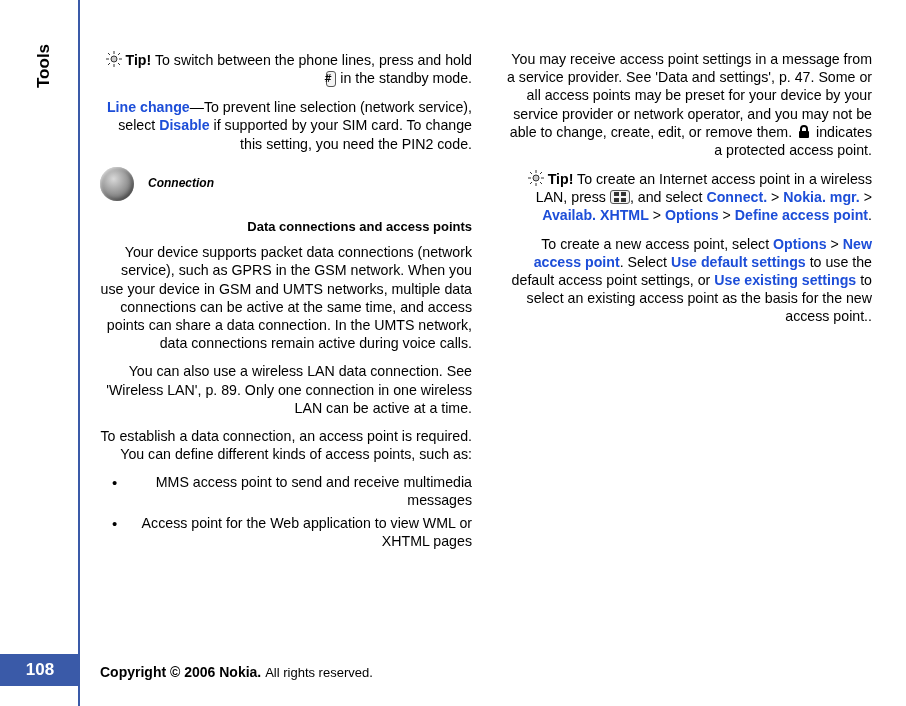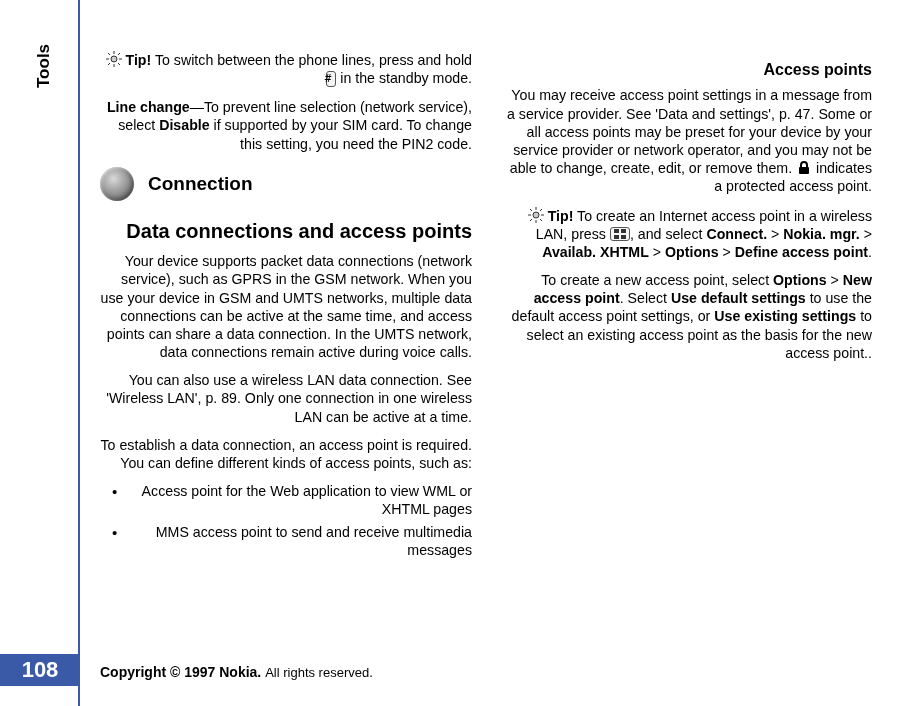--- a/index.html
+++ b/index.html
@@ -19,21 +19,21 @@
     width: 80px; height: 706px;
     border-right: 2px solid #3a5aa8;
   }
   .side-bar .page-num {
     position: absolute;
     left: 0; bottom: 20px;
     width: 80px; height: 32px;
     background: #3a5aa8;
     color: #fff;
     font-weight: bold;
-    font-size: 22px;
+    font-size: 17px;
     display: flex;
     align-items: center;
     justify-content: center;
   }
   .side-bar .section-label {
     position: absolute;
     left: 34px; top: 88px;
     transform: rotate(-90deg);
     transform-origin: left top;
     font-weight: bold;
@@ -66,39 +66,40 @@
     display: inline-block;
     border: 1px solid #555;
     border-radius: 3px;
     font-family: monospace;
     font-size: 11px;
     padding: 0 4px;
     line-height: 14px;
     background: #f4f4f4;
     position: relative; top: -1px;
   }
-  .blue { color: #000000; font-weight: bold; }
+  .blue { color: #1d4ed8; font-weight: bold; }
   .h-connection {
     display: flex;
     align-items: center;
     gap: 14px;
     margin: 14px 0 18px 0;
   }
   .h-connection .globe {
     width: 34px; height: 34px;
     border-radius: 50%;
     background: radial-gradient(circle at 40% 35%, #d9d9d9 0%, #8b8b8b 55%, #555 100%);
     box-shadow: inset 1px 1px 3px rgba(255,255,255,.6), inset -2px -2px 4px rgba(0,0,0,.4);
   }
   .h-connection h2 {
-    font-size: 19px;
-    font-weight: bold;
+    font-size: 12px;
+    font-weight: bold;
+    font-style: italic;
   }
   h3.sub {
-    font-size: 20px;
+    font-size: 13px;
     font-weight: bold;
     margin: 2px 0 8px 0;
   }
   h3.sub2 {
     font-size: 16px;
     font-weight: bold;
     margin: 10px 0 6px 0;
   }
   ul { list-style: none; margin: 2px 0 10px 12px; }
   ul li { position: relative; padding-left: 16px; margin-bottom: 4px; }
@@ -193,30 +194,29 @@
       <h2>Connection</h2>
     </div>
 
     <h3 class="sub">Data connections and access points</h3>
 
     <p>Your device supports packet data connections (network service), such as GPRS in the GSM network. When you use your device in GSM and UMTS networks, multiple data connections can be active at the same time, and access points can share a data connection. In the UMTS network, data connections remain active during voice calls.</p>
     <p>You can also use a wireless LAN data connection. See 'Wireless LAN', p. 89. Only one connection in one wireless LAN can be active at a time.</p>
     <p>To establish a data connection, an access point is required. You can define different kinds of access points, such as:</p>
 
     <ul>
+      <li>MMS access point to send and receive multimedia messages</li>
       <li>Access point for the Web application to view WML or XHTML pages</li>
-      <li>MMS access point to send and receive multimedia messages</li>
     </ul>
   </div>
 
   <div class="col">
 
 
 
-    <h3 class="sub2">Access points</h3>
 
     <p>
       <span>You may receive access point settings in a message from a service provider. See 'Data and settings', p. 47. Some or all access points may be preset for your device by your service provider or network operator, and you may not be able to change, create, edit, or remove them. </span><span class="lock-icon">
         <svg viewBox="0 0 14 14">
             <g fill="#000">
               <rect x="2" y="6" width="10" height="7" rx="1"></rect>
               <path d="M4 6 V4 a3 3 0 0 1 6 0 V6" fill="none" stroke="#000" stroke-width="2"></path>
             </g>
           </svg>
       </span><span> indicates a protected access point.</span>
@@ -253,14 +253,14 @@
 
     <p>
       <span>To create a new access point, select </span><span class="blue">Options</span><span> &gt; </span><span class="blue">New access point</span><span>. Select </span><span class="blue">Use default settings</span><span> to use the default access point settings, or </span><span class="blue">Use existing settings</span><span> to select an existing access point as the basis for the new access point..</span>
     </p>
 
 
   </div>
 </div>
 
 <div class="footer">
-  <span class="cr1">Copyright © 1997 Nokia. </span><span>All rights reserved.</span>
+  <span class="cr1">Copyright © 2006 Nokia. </span><span>All rights reserved.</span>
 </div>
 
 </body></html>

